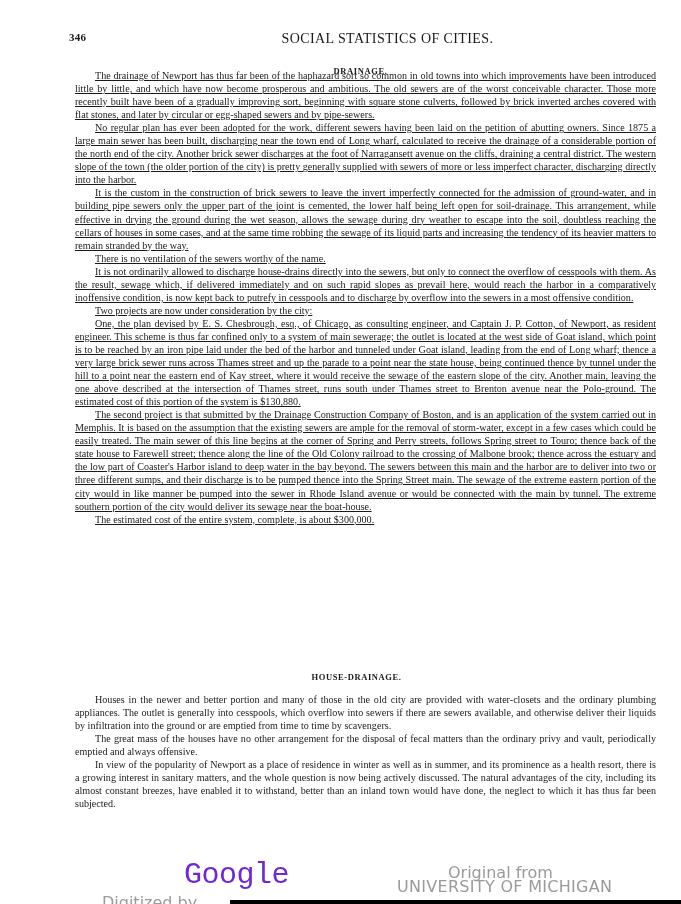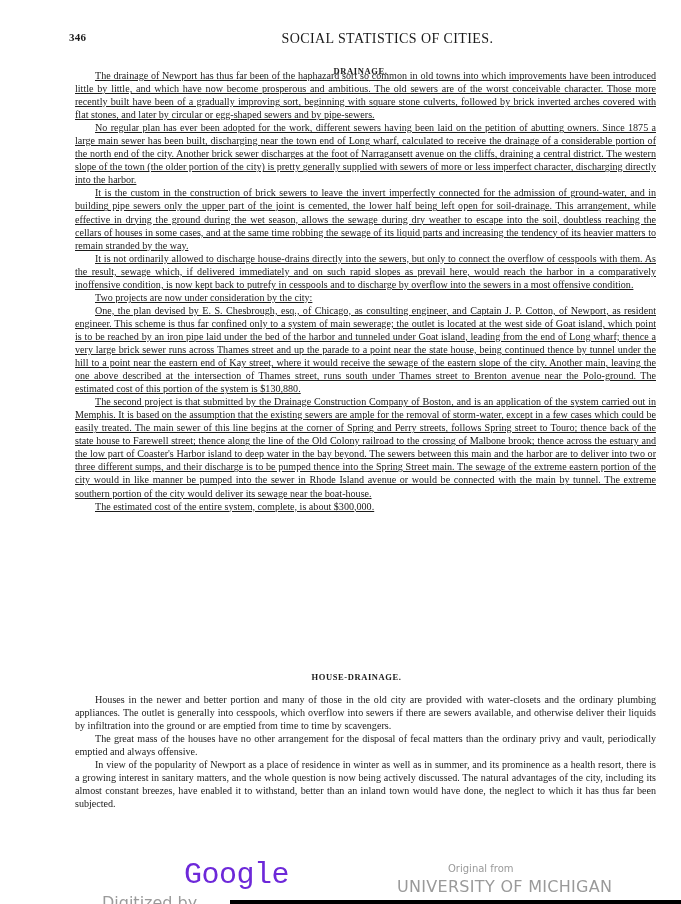--- a/index.html
+++ b/index.html
@@ -29,35 +29,36 @@
     }
     .block p { margin: 0; text-indent: 20px; }
     .b1 { top: 69px; text-decoration: underline; }
     .b2 { top: 693px; }
     .footer {
       position: absolute; left: 0; top: 852px; width: 681px; height: 52px;
       font-family: "DejaVu Sans", sans-serif; color: #9a9a9a;
     }
     .digitized { position: absolute; left: 102px; top: 21px; font-size: 16px; margin-top: 20px; }
     .google { position: absolute; left: 184px; top: 6px; font-family: Liberation Mono, monospace; font-size: 30px; color: #6d28d9; letter-spacing: -0.5px; }
-    .orig-from { position: absolute; left: 448px; top: 11px; font-size: 10px; }
+    .orig-from { position: absolute; left: 448px; top: 11px; font-size: 16px; }
     .univ { position: absolute; left: 397px; top: 25px; font-size: 16px; letter-spacing: 0.3px; }
     .black-bar { position: absolute; left: 230px; top: 900px; width: 451px; height: 4px; background: #000; }
   </style>
 </head>
 <body>
 
 <div class="page-number">346</div>
 <div class="running-head"><span>SOCIAL STATISTICS OF CITIES.</span></div>
 
 <div class="section-title t1">DRAINAGE.</div>
 <div class="block b1">
   <p>The drainage of Newport has thus far been of the haphazard sort so common in old towns into which improvements have been introduced little by little, and which have now become prosperous and ambitious. The old sewers are of the worst conceivable character. Those more recently built have been of a gradually improving sort, beginning with square stone culverts, followed by brick inverted arches covered with flat stones, and later by circular or egg-shaped sewers and by pipe-sewers.</p>
   <p>No regular plan has ever been adopted for the work, different sewers having been laid on the petition of abutting owners. Since 1875 a large main sewer has been built, discharging near the town end of Long wharf, calculated to receive the drainage of a considerable portion of the north end of the city. Another brick sewer discharges at the foot of Narragansett avenue on the cliffs, draining a central district. The western slope of the town (the older portion of the city) is pretty generally supplied with sewers of more or less imperfect character, discharging directly into the harbor.</p>
   <p>It is the custom in the construction of brick sewers to leave the invert imperfectly connected for the admission of ground-water, and in building pipe sewers only the upper part of the joint is cemented, the lower half being left open for soil-drainage. This arrangement, while effective in drying the ground during the wet season, allows the sewage during dry weather to escape into the soil, doubtless reaching the cellars of houses in some cases, and at the same time robbing the sewage of its liquid parts and increasing the tendency of its heavier matters to remain stranded by the way.</p>
+  <p>There is no ventilation of the sewers worthy of the name.</p>
   <p>It is not ordinarily allowed to discharge house-drains directly into the sewers, but only to connect the overflow of cesspools with them. As the result, sewage which, if delivered immediately and on such rapid slopes as prevail here, would reach the harbor in a comparatively inoffensive condition, is now kept back to putrefy in cesspools and to discharge by overflow into the sewers in a most offensive condition.</p>
   <p>Two projects are now under consideration by the city:</p>
   <p>One, the plan devised by E. S. Chesbrough, esq., of Chicago, as consulting engineer, and Captain J. P. Cotton, of Newport, as resident engineer. This scheme is thus far confined only to a system of main sewerage; the outlet is located at the west side of Goat island, which point is to be reached by an iron pipe laid under the bed of the harbor and tunneled under Goat island, leading from the end of Long wharf; thence a very large brick sewer runs across Thames street and up the parade to a point near the state house, being continued thence by tunnel under the hill to a point near the eastern end of Kay street, where it would receive the sewage of the eastern slope of the city. Another main, leaving the one above described at the intersection of Thames street, runs south under Thames street to Brenton avenue near the Polo-ground. The estimated cost of this portion of the system is $130,880.</p>
   <p>The second project is that submitted by the Drainage Construction Company of Boston, and is an application of the system carried out in Memphis. It is based on the assumption that the existing sewers are ample for the removal of storm-water, except in a few cases which could be easily treated. The main sewer of this line begins at the corner of Spring and Perry streets, follows Spring street to Touro; thence back of the state house to Farewell street; thence along the line of the Old Colony railroad to the crossing of Malbone brook; thence across the estuary and the low part of Coaster's Harbor island to deep water in the bay beyond. The sewers between this main and the harbor are to deliver into two or three different sumps, and their discharge is to be pumped thence into the Spring Street main. The sewage of the extreme eastern portion of the city would in like manner be pumped into the sewer in Rhode Island avenue or would be connected with the main by tunnel. The extreme southern portion of the city would deliver its sewage near the boat-house.</p>
   <p>The estimated cost of the entire system, complete, is about $300,000.</p>
 </div>
 
 <div class="section-title t2">HOUSE-DRAINAGE.</div>
 <div class="block b2">
   <p>Houses in the newer and better portion and many of those in the old city are provided with water-closets and the ordinary plumbing appliances. The outlet is generally into cesspools, which overflow into sewers if there are sewers available, and otherwise deliver their liquids by infiltration into the ground or are emptied from time to time by scavengers.</p>

